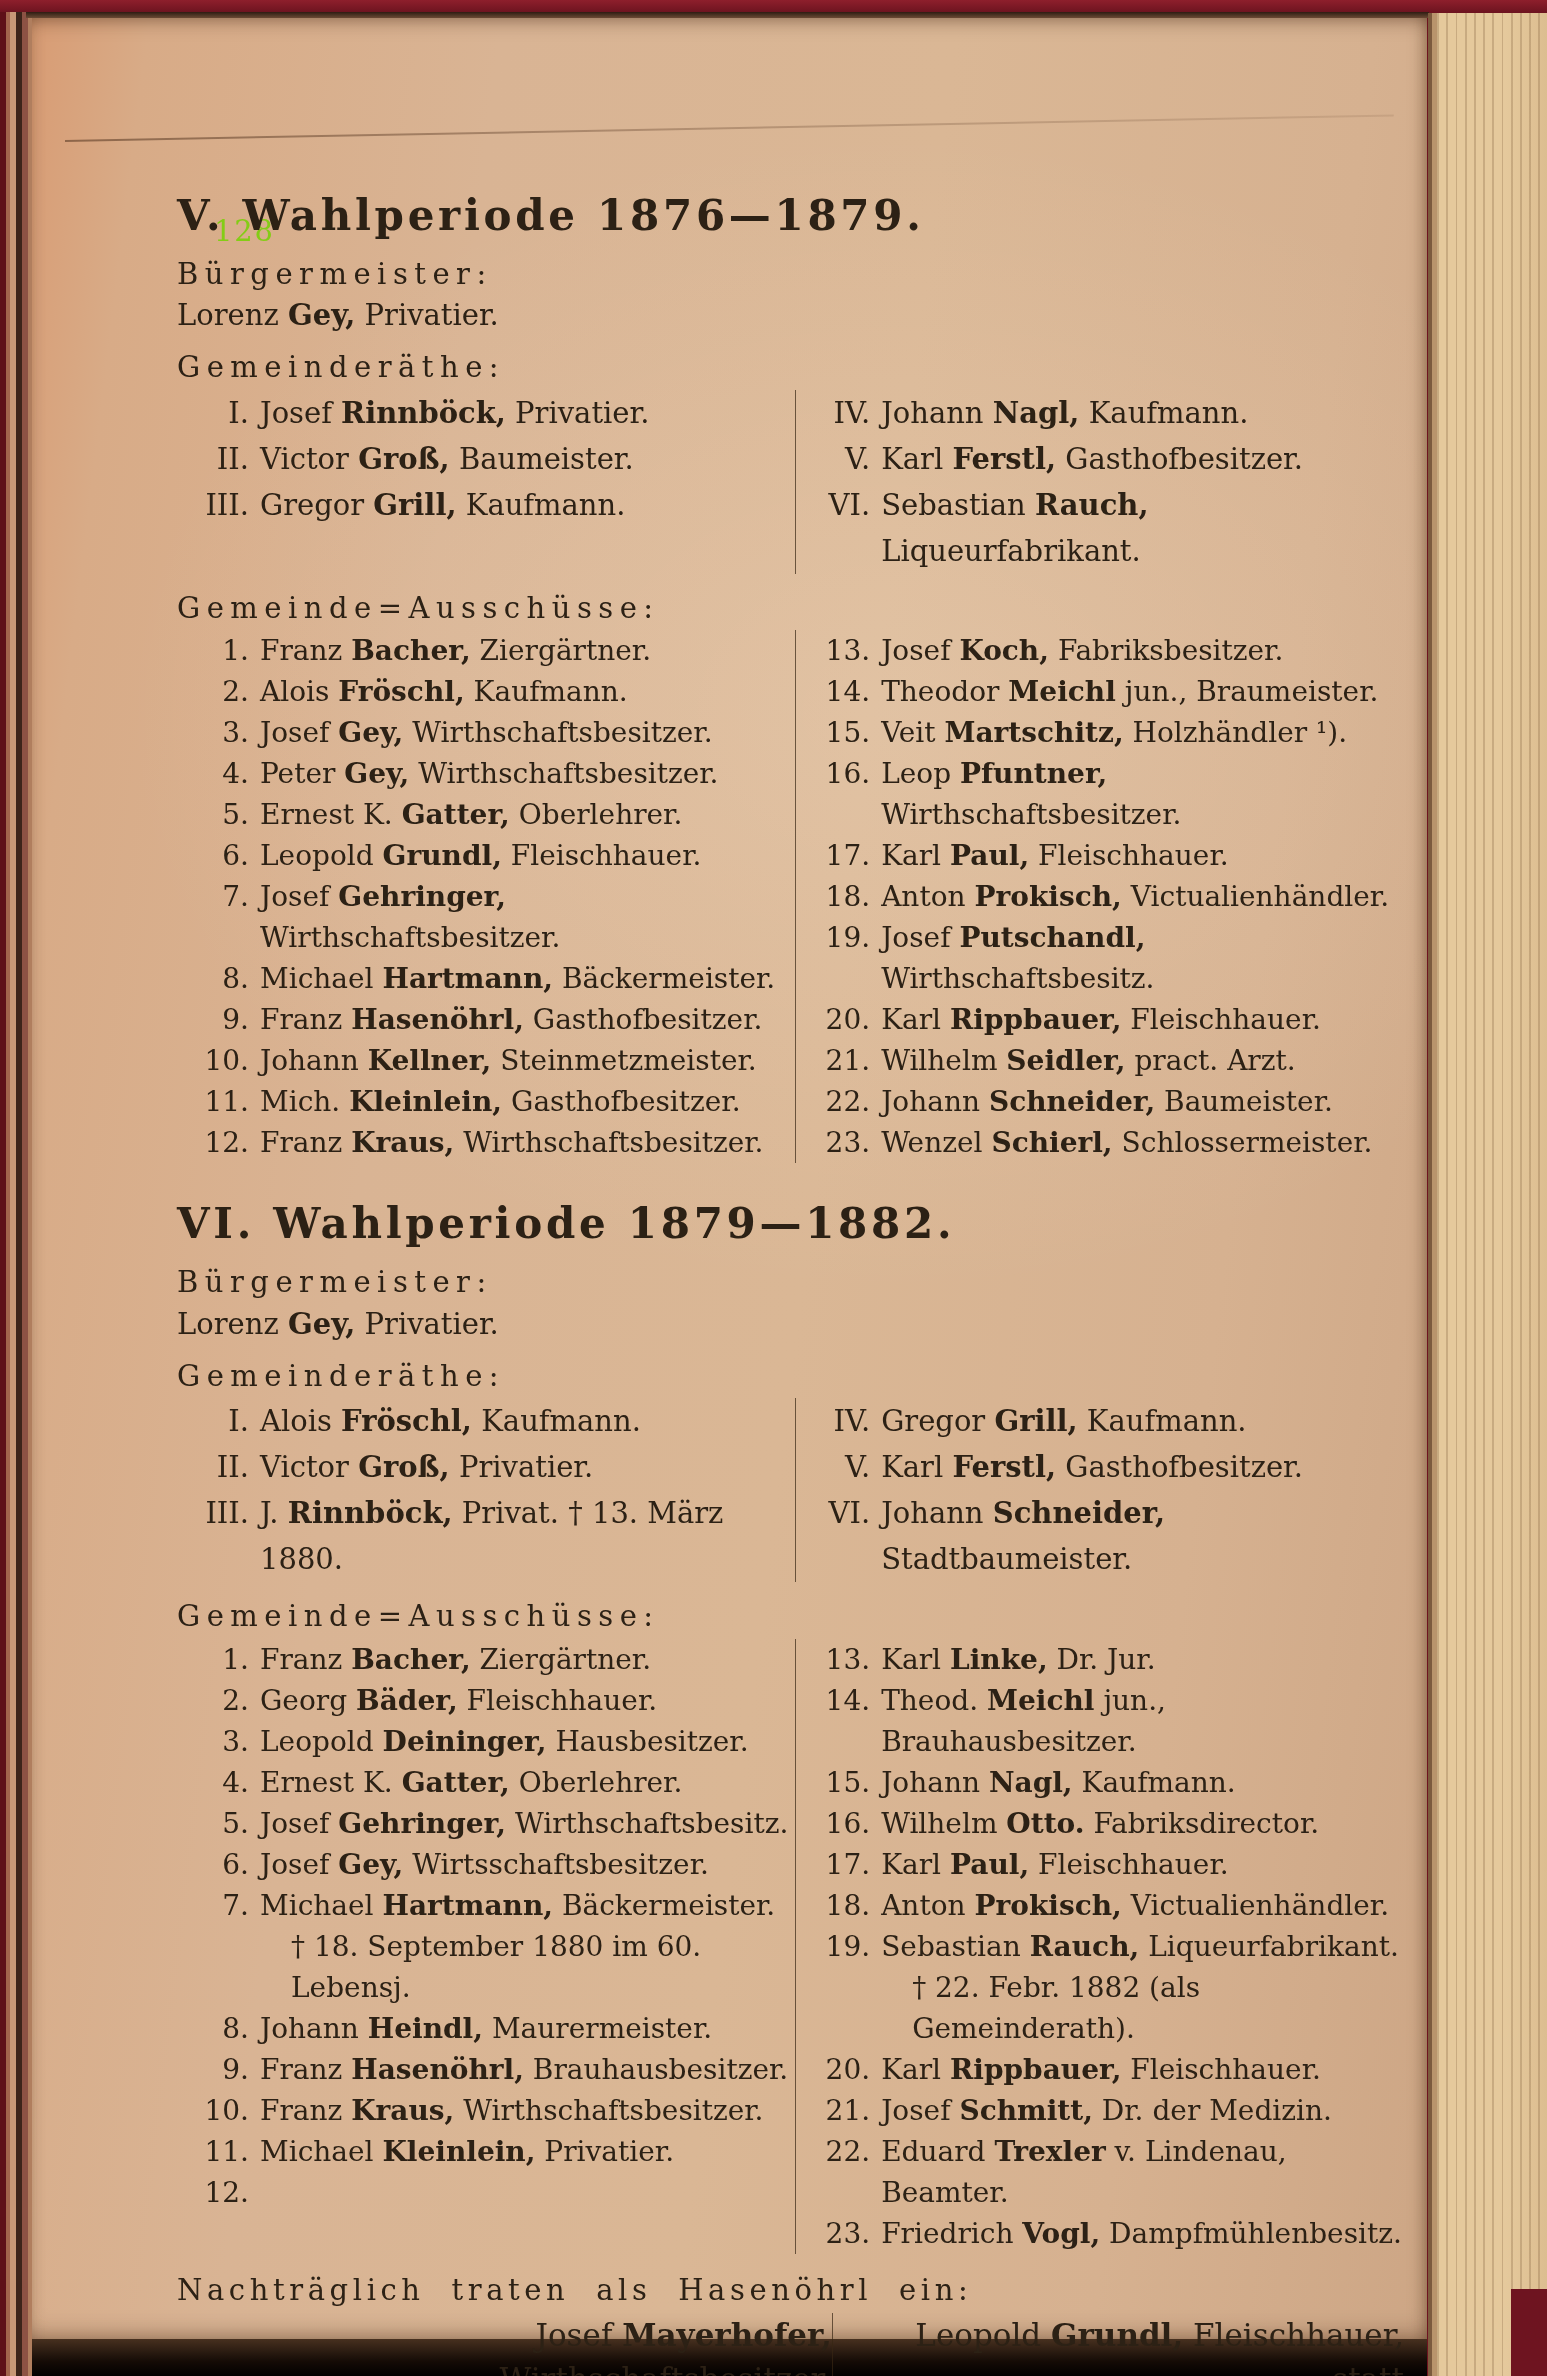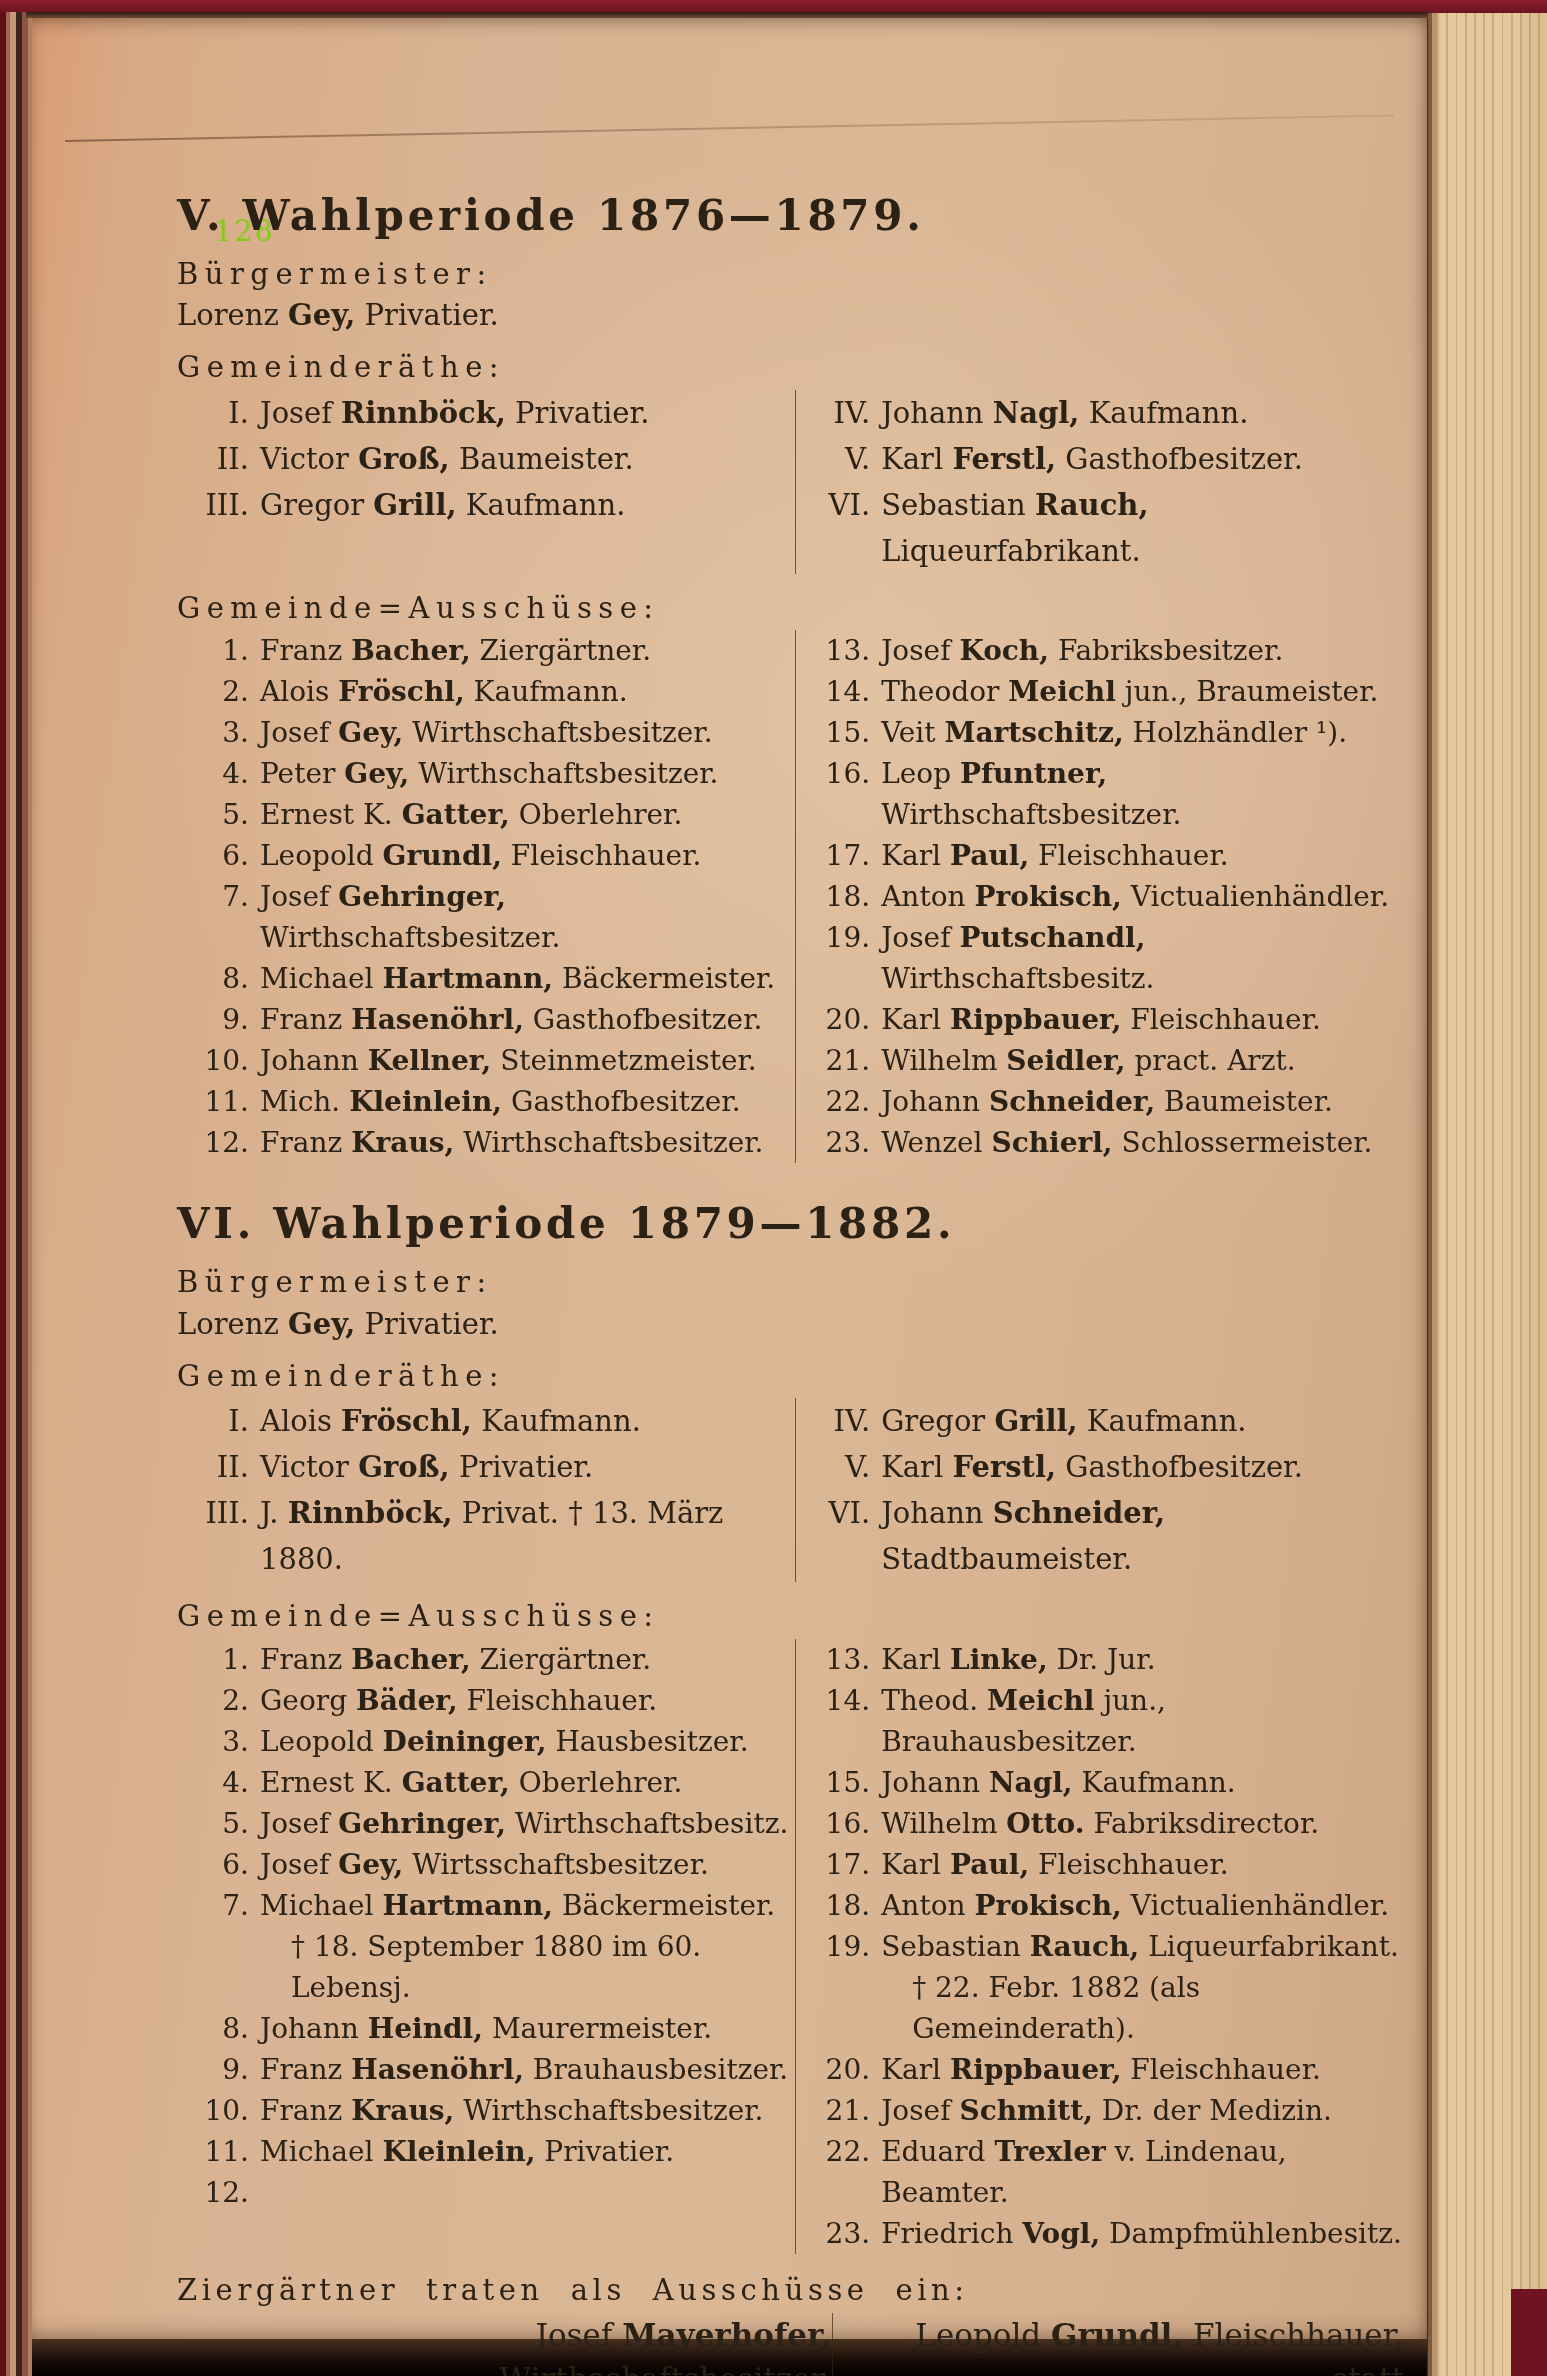--- a/index.html
+++ b/index.html
@@ -415,21 +415,21 @@
           </li>
 
           <li>
             <span class="num">23.</span>
             <span class="txt"><span>Friedrich </span><b>Vogl,</b><span> Dampfmühlenbesitz.</span></span>
           </li>
         </ul>
     </div>
   </div>
 
-  <div class="center add-head">Ziergärtner traten als Ausschüsse ein:</div>
+  <div class="center add-head">Nachträglich traten als Hasenöhrl ein:</div>
 
   <div class="addendum">
     <div class="col-l">
       <p><span>Josef </span><b>Mayerhofer,</b><span> Wirthschaftsbesitzer,</span></p>
       <p class="l2">statt Rinnböck †.</p>
       <p><span>Leopold </span><b>Oberer,</b> <span class="sp">Ziergärtner,</span><span> statt</span></p>
 
     </div>
     <div class="col-r">
       <p><span>Leopold </span><b>Grundl,</b><span> Fleischhauer, statt</span></p>

